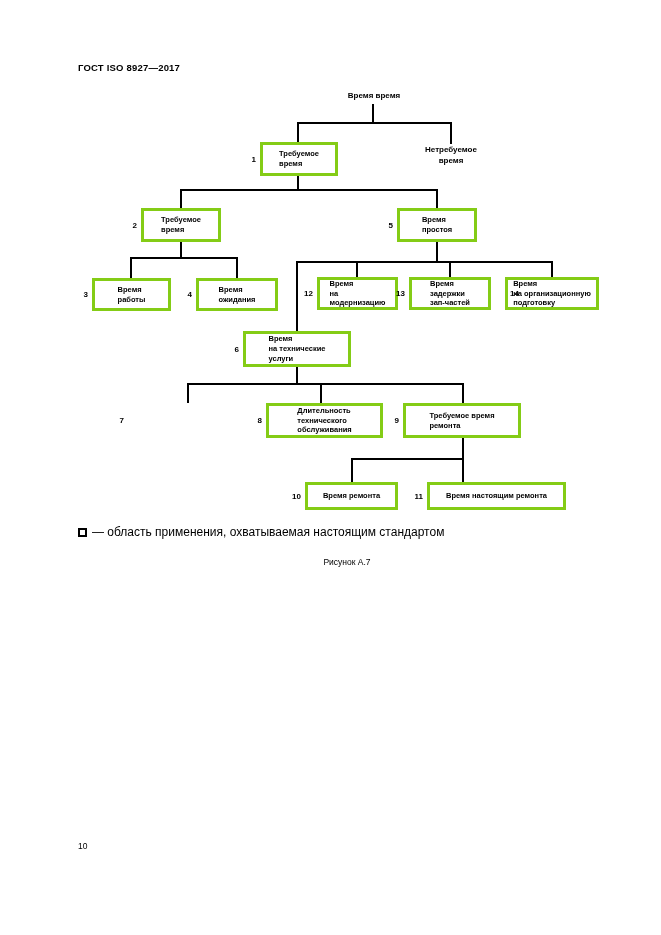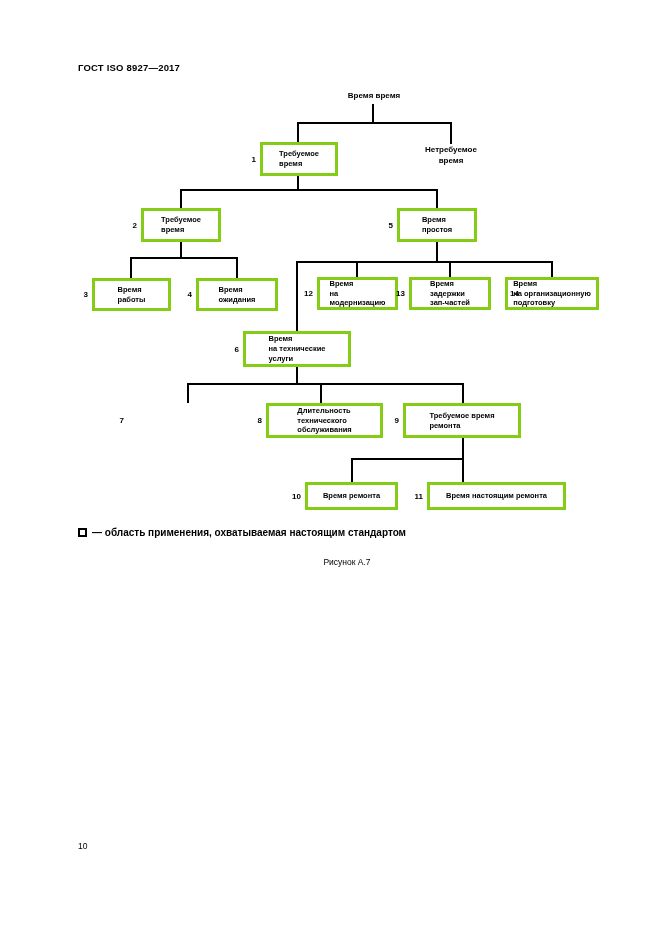--- a/index.html
+++ b/index.html
@@ -24,21 +24,21 @@
     justify-content:flex-end;font-size:8px;font-weight:bold;
   }
   .hline,.vline{position:absolute;background:#000;}
   .hline{height:2px;}
   .vline{width:2px;}
   .legend{position:absolute;left:78px;top:527px;display:flex;align-items:center;}
   .legend .sq{
     width:9px;height:9px;box-sizing:border-box;border:2px solid #000;background:#fff;
     margin-right:5px;flex:0 0 auto;
   }
-  .legend .ltxt{font-size:10px;font-weight:bold;line-height:11px;text-align:center;}
+  .legend .ltxt{font-size:12px;font-weight:normal;line-height:11px;text-align:center;}
 </style>
 </head>
 <body>
 
 <div class="page">
 
   <div class="hdr">ГОСТ ISO 8927—2017</div>
 
   <div class="freetext" style="left:322px;top:91px;width:104px;">Время время</div>
   <div class="freetext" style="left:399px;top:145px;width:104px;">Нетребуемое

